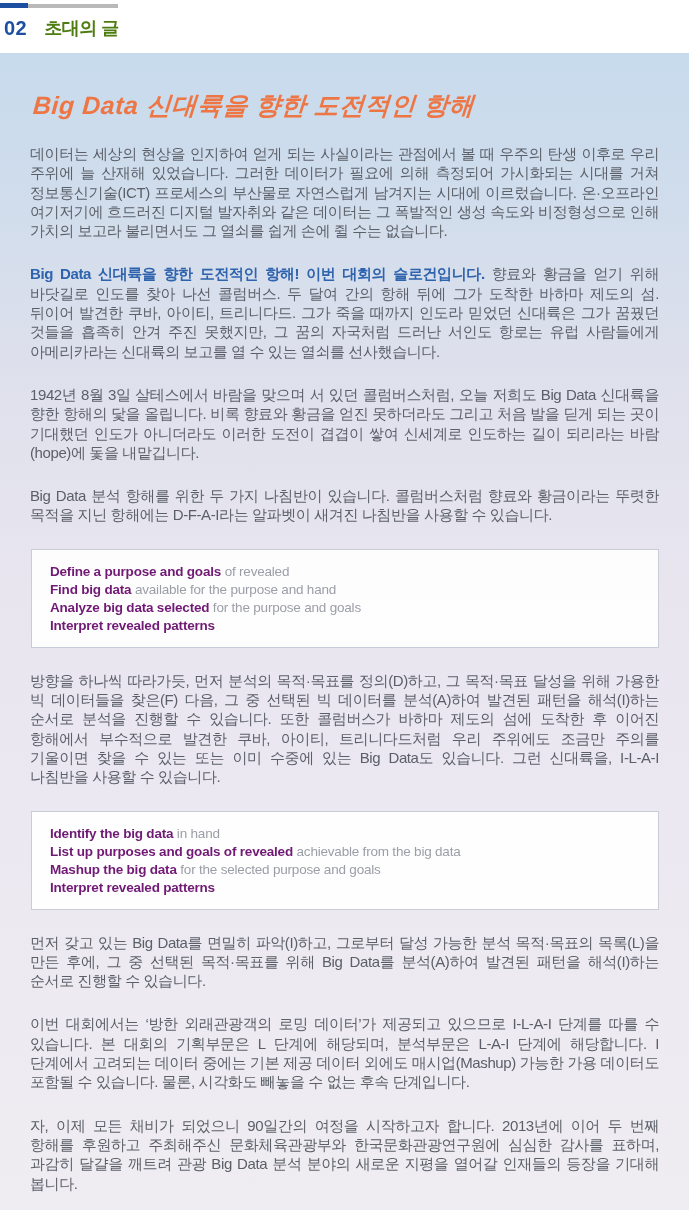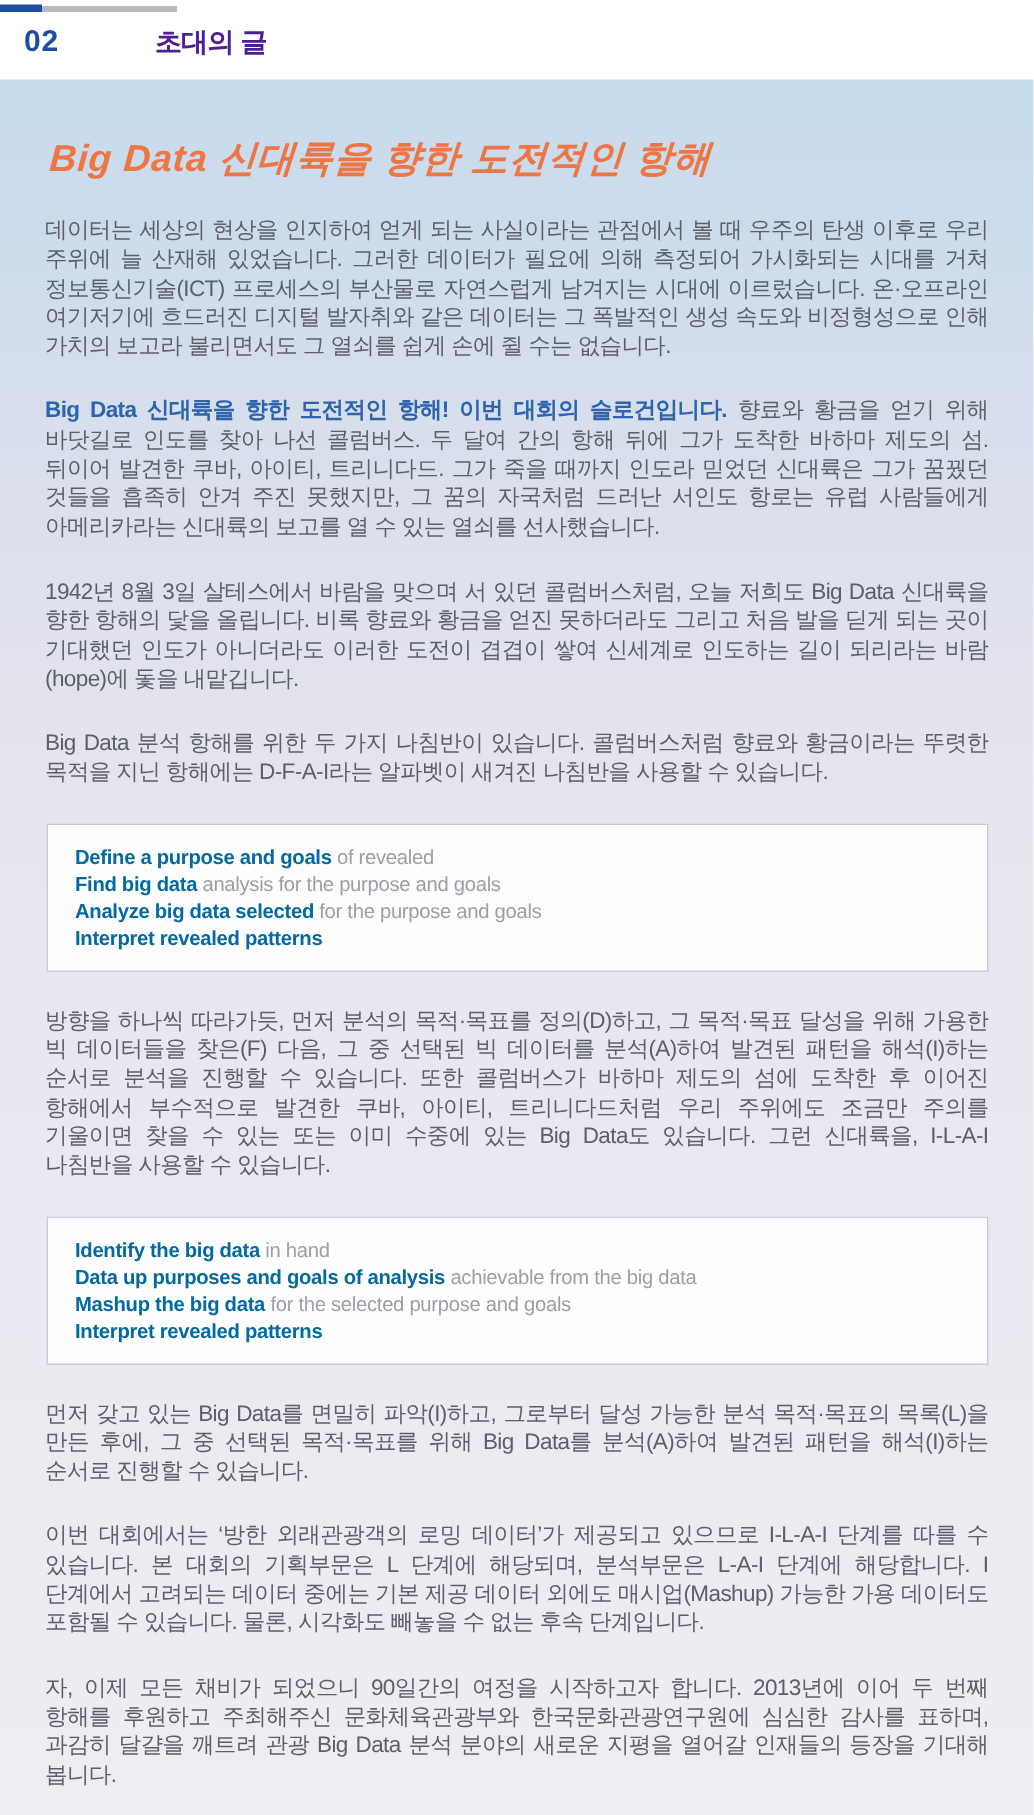--- a/index.html
+++ b/index.html
@@ -9,27 +9,27 @@
     font-family: "Liberation Sans", "DejaVu Sans", sans-serif;
     overflow: hidden;
     position: relative;
   }
 
   
   .page-header { padding-top: 3px; }
   .rule { display: flex; height: 5px; }
   .rule-blue { width: 28px; height: 5px; background: #1d4fa1; }
   .rule-gray { width: 90px; height: 4px; margin-top: 0.5px; background: #b9b9b9; }
-  .header-row { display: flex; align-items: center; padding: 8px 0 0 16px; gap: 47px; }
+  .header-row { display: flex; align-items: center; padding: 8px 0 0 4px; }
   .header-num {
     color: #1d4fa1; font-size: 20px; font-weight: bold;
     letter-spacing: 0.5px;
   }
   .header-title {
-    color: #4c1d95; font-size: 18px; font-weight: bold;
+    color: #4d7c0f; font-size: 18px; font-weight: bold;
     margin-left: 17px; letter-spacing: -0.5px;
   }
 
   
   .panel {
     position: absolute; left: 0; top: 53px; width: 689px; height: 1157px;
     background: linear-gradient(180deg,
       #c7dbec 0%, #cedcec 10%, #dde0ec 26%, #e8e5ef 45%,
       #ebe8f1 65%, #efecf2 100%);
     padding: 36px 30px 0 30px;
@@ -63,21 +63,21 @@
     border: 1px solid #c8ccd9;
     padding: 13px 18px 12px 18px;
     margin: 15px 0 23px 1px;
   }
   .compass-line {
     font-size: 13.5px;
     line-height: 18px;
     letter-spacing: -0.2px;
     color: #9b9ea6;
   }
-  .compass-line b { color: #0369a1; font-weight: bold; }
+  .compass-line b { color: #701a75; font-weight: bold; }
 </style>
 </head>
 <body>
 
 <header class="page-header">
   <div class="rule">
     <span class="rule-blue"></span>
     <span class="rule-gray"></span>
   </div>
   <div class="header-row">
@@ -93,30 +93,30 @@
   <p class="body-par">데이터는 세상의 현상을 인지하여 얻게 되는 사실이라는 관점에서 볼 때 우주의 탄생 이후로 우리 주위에 늘 산재해 있었습니다. 그러한 데이터가 필요에 의해 측정되어 가시화되는 시대를 거쳐 정보통신기술(ICT) 프로세스의 부산물로 자연스럽게 남겨지는 시대에 이르렀습니다. 온·오프라인 여기저기에 흐드러진 디지털 발자취와 같은 데이터는 그 폭발적인 생성 속도와 비정형성으로 인해 가치의 보고라 불리면서도 그 열쇠를 쉽게 손에 쥘 수는 없습니다.</p>
 
   <p class="body-par"><span class="hl-blue">Big Data 신대륙을 향한 도전적인 항해! 이번 대회의 슬로건입니다.</span><span> 향료와 황금을 얻기 위해 바닷길로 인도를 찾아 나선 콜럼버스. 두 달여 간의 항해 뒤에 그가 도착한 바하마 제도의 섬. 뒤이어 발견한 쿠바, 아이티, 트리니다드. 그가 죽을 때까지 인도라 믿었던 신대륙은 그가 꿈꿨던 것들을 흡족히 안겨 주진 못했지만, 그 꿈의 자국처럼 드러난 서인도 항로는 유럽 사람들에게 아메리카라는 신대륙의 보고를 열 수 있는 열쇠를 선사했습니다.</span></p>
 
   <p class="body-par">1942년 8월 3일 살테스에서 바람을 맞으며 서 있던 콜럼버스처럼, 오늘 저희도 Big Data 신대륙을 향한 항해의 닻을 올립니다. 비록 향료와 황금을 얻진 못하더라도 그리고 처음 발을 딛게 되는 곳이 기대했던 인도가 아니더라도 이러한 도전이 겹겹이 쌓여 신세계로 인도하는 길이 되리라는 바람(hope)에 돛을 내맡깁니다.</p>
 
   <p class="body-par">Big Data 분석 항해를 위한 두 가지 나침반이 있습니다. 콜럼버스처럼 향료와 황금이라는 뚜렷한 목적을 지닌 항해에는 D-F-A-I라는 알파벳이 새겨진 나침반을 사용할 수 있습니다.</p>
 
   <div class="compass-box">
     <div class="compass-line"><b>Define a purpose and goals</b><span> of revealed</span></div>
-    <div class="compass-line"><b>Find big data</b><span> analysis for the purpose and goals</span></div>
+    <div class="compass-line"><b>Find big data</b><span> available for the purpose and hand</span></div>
     <div class="compass-line"><b>Analyze big data selected</b><span> for the purpose and goals</span></div>
     <div class="compass-line"><b>Interpret revealed patterns</b><span></span></div>
   </div>
 
   <p class="body-par">방향을 하나씩 따라가듯, 먼저 분석의 목적·목표를 정의(D)하고, 그 목적·목표 달성을 위해 가용한 빅 데이터들을 찾은(F) 다음, 그 중 선택된 빅 데이터를 분석(A)하여 발견된 패턴을 해석(I)하는 순서로 분석을 진행할 수 있습니다. 또한 콜럼버스가 바하마 제도의 섬에 도착한 후 이어진 항해에서 부수적으로 발견한 쿠바, 아이티, 트리니다드처럼 우리 주위에도 조금만 주의를 기울이면 찾을 수 있는 또는 이미 수중에 있는 Big Data도 있습니다. 그런 신대륙을, I-L-A-I 나침반을 사용할 수 있습니다.</p>
 
   <div class="compass-box">
     <div class="compass-line"><b>Identify the big data</b><span> in hand</span></div>
-    <div class="compass-line"><b>Data up purposes and goals of analysis</b><span> achievable from the big data</span></div>
+    <div class="compass-line"><b>List up purposes and goals of revealed</b><span> achievable from the big data</span></div>
     <div class="compass-line"><b>Mashup the big data</b><span> for the selected purpose and goals</span></div>
     <div class="compass-line"><b>Interpret revealed patterns</b><span></span></div>
   </div>
 
   <p class="body-par">먼저 갖고 있는 Big Data를 면밀히 파악(I)하고, 그로부터 달성 가능한 분석 목적·목표의 목록(L)을 만든 후에, 그 중 선택된 목적·목표를 위해 Big Data를 분석(A)하여 발견된 패턴을 해석(I)하는 순서로 진행할 수 있습니다.</p>
 
   <p class="body-par">이번 대회에서는 ‘방한 외래관광객의 로밍 데이터’가 제공되고 있으므로 I-L-A-I 단계를 따를 수 있습니다. 본 대회의 기획부문은 L 단계에 해당되며, 분석부문은 L-A-I 단계에 해당합니다. I 단계에서 고려되는 데이터 중에는 기본 제공 데이터 외에도 매시업(Mashup) 가능한 가용 데이터도 포함될 수 있습니다. 물론, 시각화도 빼놓을 수 없는 후속 단계입니다.</p>
 
   <p class="body-par">자, 이제 모든 채비가 되었으니 90일간의 여정을 시작하고자 합니다. 2013년에 이어 두 번째 항해를 후원하고 주최해주신 문화체육관광부와 한국문화관광연구원에 심심한 감사를 표하며, 과감히 달걀을 깨트려 관광 Big Data 분석 분야의 새로운 지평을 열어갈 인재들의 등장을 기대해 봅니다.</p>
 

